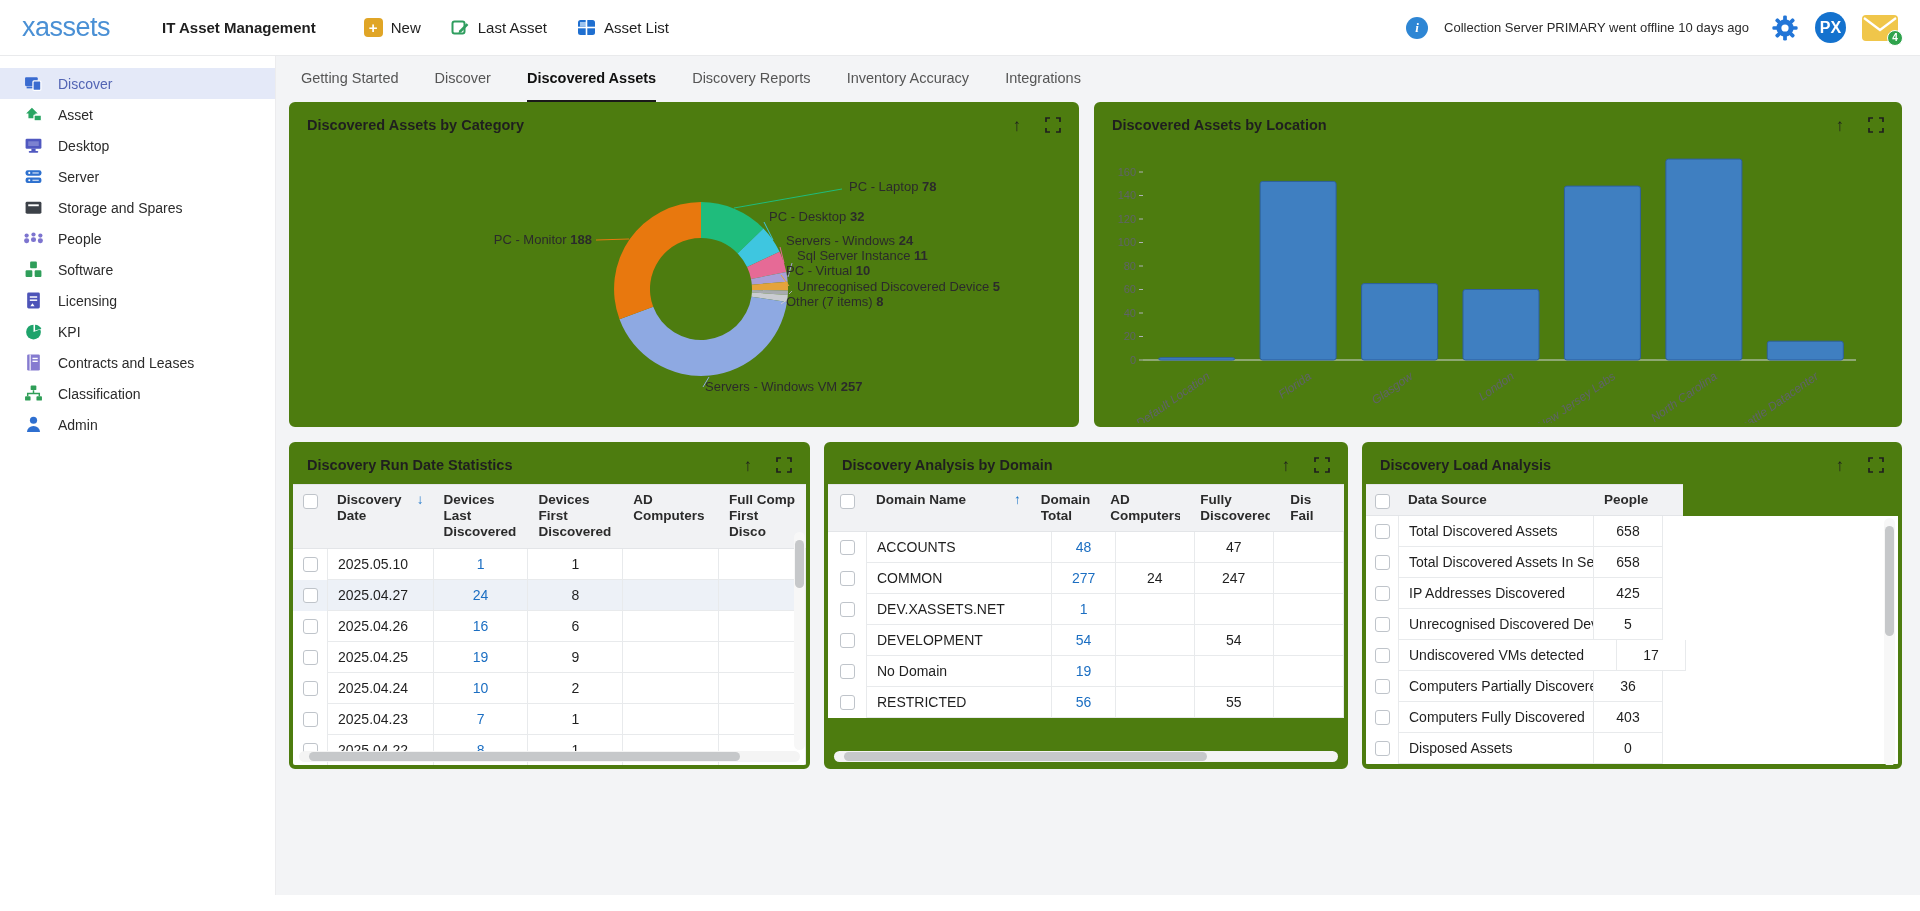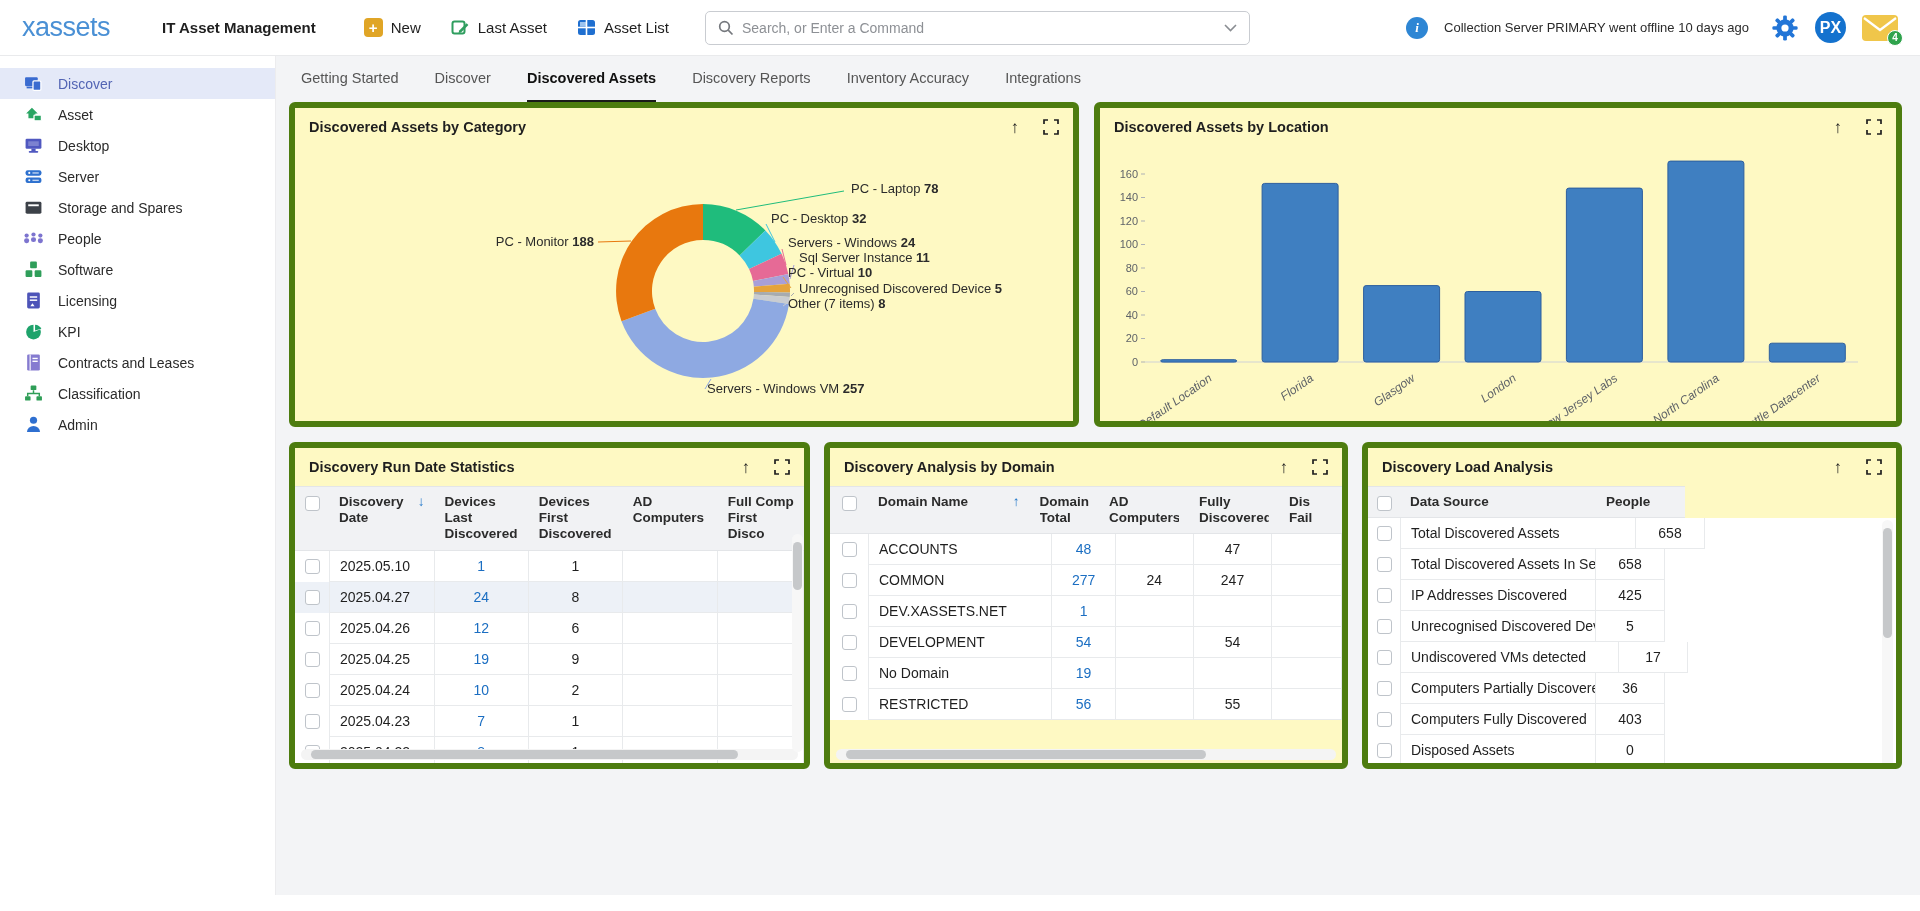--- a/index.html
+++ b/index.html
@@ -33,21 +33,21 @@
   .bottom-strip { height:16px; background:#fff; }
 
   
   .tabs { display:flex; gap:36px; padding:14px 0 0 12px; height:46px; }
   .tab { font-size:14.5px; color:#555; padding-bottom:9px; cursor:pointer; }
   .tab.active { color:#111; font-weight:700; border-bottom:2.5px solid #1a1a1a; }
 
   
   .row1 { display:flex; gap:15px; }
   .row2 { display:flex; gap:14px; margin-top:15px; }
-  .panel { background:#fef9c3; border:6px solid #4d7c0f; border-radius:6px; overflow:hidden; }
+  .panel { background:#4d7c0f; border:4px solid #4d7c0f; border-radius:6px; overflow:hidden; }
   .p-cat { width:790px; height:325px; }
   .p-loc { flex:1; height:325px; }
   .p-run { width:521px; height:327px; }
   .p-dom { width:524px; height:327px; }
   .p-load { flex:1; height:327px; }
   .panel-head { height:38px; display:flex; align-items:center; padding:0 14px; }
   .panel-title { font-size:14.5px; font-weight:600; color:#1f1f1f; }
   .panel-icons { margin-left:auto; display:flex; align-items:center; gap:24px; }
   .up-arrow { font-size:17px; color:#1f1f1f; font-weight:600; cursor:pointer; line-height:1; }
   .expand-icon { cursor:pointer; display:flex; }
@@ -103,34 +103,20 @@
       <span style="display:flex">
         <svg width="19" height="19" viewBox="0 0 19 19">
             <rect x="1" y="2" width="17" height="15" rx="2.5" fill="#1f6fd0"></rect>
             <rect x="3" y="4" width="6" height="4.5" fill="#9cc3ee"></rect>
             <line x1="1" y1="9.5" x2="18" y2="9.5" stroke="#fff" stroke-width="1.6"></line>
             <line x1="9.5" y1="2" x2="9.5" y2="17" stroke="#fff" stroke-width="1.6"></line>
           </svg>
       </span>
       <span>Asset List</span>
     </div>
-  </div>
-  <div class="searchbox">
-    <span style="display:flex">
-      <svg width="16" height="16" viewBox="0 0 16 16">
-          <circle cx="6.5" cy="6.5" r="4.8" fill="none" stroke="#75787d" stroke-width="1.7"></circle>
-          <line x1="10.2" y1="10.2" x2="14.5" y2="14.5" stroke="#75787d" stroke-width="1.7"></line>
-        </svg>
-    </span>
-    <input type="text" placeholder="Search, or Enter a Command" style="">
-    <span style="display:flex">
-      <svg width="13" height="8" viewBox="0 0 13 8">
-          <path d="M1 1 L6.5 6.5 L12 1" fill="none" stroke="#8a8d92" stroke-width="1.6"></path>
-        </svg>
-    </span>
   </div>
   <div class="top-right">
     <span class="info-circle">i</span>
     <span class="notif-text">Collection Server PRIMARY went offline 10 days ago</span>
     <span style="display:flex;cursor:pointer">
       <svg width="28" height="28" viewBox="0 0 24 24">
         <g fill="#2275d7">
           <g id="teeth"></g>
           <rect x="10.4" y="1.2" width="3.2" height="6" rx="1.2"></rect>
           <rect x="10.4" y="16.8" width="3.2" height="6" rx="1.2"></rect>
@@ -452,21 +438,21 @@
                 <span class="td c" style="width:104px">8</span>
                 <span class="td c" style="width:105px"></span>
                 <span class="td c" style="width:95px"></span>
               </div>
               <div class="tr">
                 <span class="cbcell" style="width:34px">
                   <span class="cb"></span>
                 </span>
                 <span class="td first" style="width:117px">2025.04.26</span>
                 <span class="td c" style="width:104px">
-                  <a>12</a>
+                  <a>16</a>
                 </span>
                 <span class="td c" style="width:104px">6</span>
                 <span class="td c" style="width:105px"></span>
                 <span class="td c" style="width:95px"></span>
               </div>
               <div class="tr">
                 <span class="cbcell" style="width:34px">
                   <span class="cb"></span>
                 </span>
                 <span class="td first" style="width:117px">2025.04.25</span>
@@ -659,21 +645,21 @@
               </span>
               <span class="th" style="width: 69px;">
                 <span class="lbl">People</span>
               </span>
             </div>
             <div class="tbl-body">
               <div class="tr">
                 <span class="cbcell" style="width:32px">
                   <span class="cb"></span>
                 </span>
-                <span class="td first" style="width:236px">Total Discovered Assets</span>
+                <span class="td first" style="width:196px">Total Discovered Assets</span>
                 <span class="td c" style="width:69px">658</span>
               </div>
               <div class="tr">
                 <span class="cbcell" style="width:32px">
                   <span class="cb"></span>
                 </span>
                 <span class="td first" style="width:196px">Total Discovered Assets In Service</span>
                 <span class="td c" style="width:69px">658</span>
               </div>
               <div class="tr">

